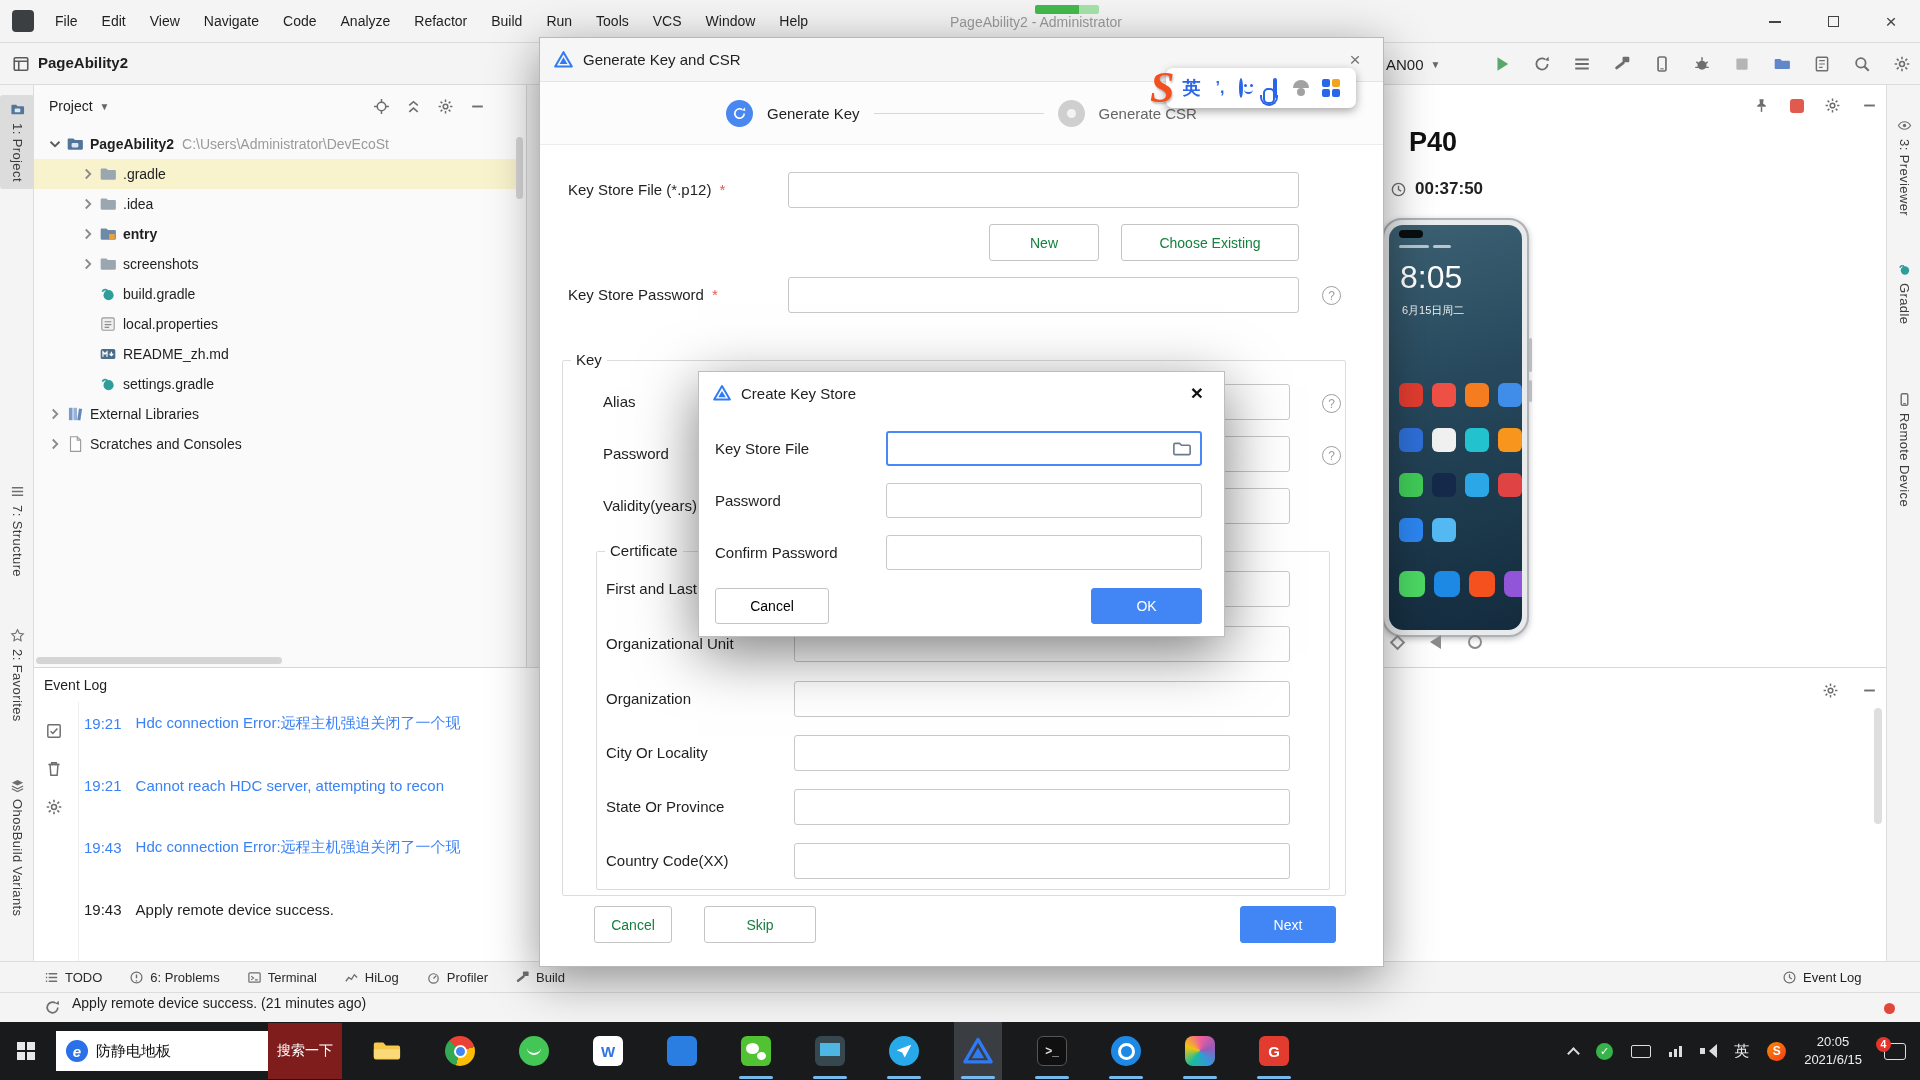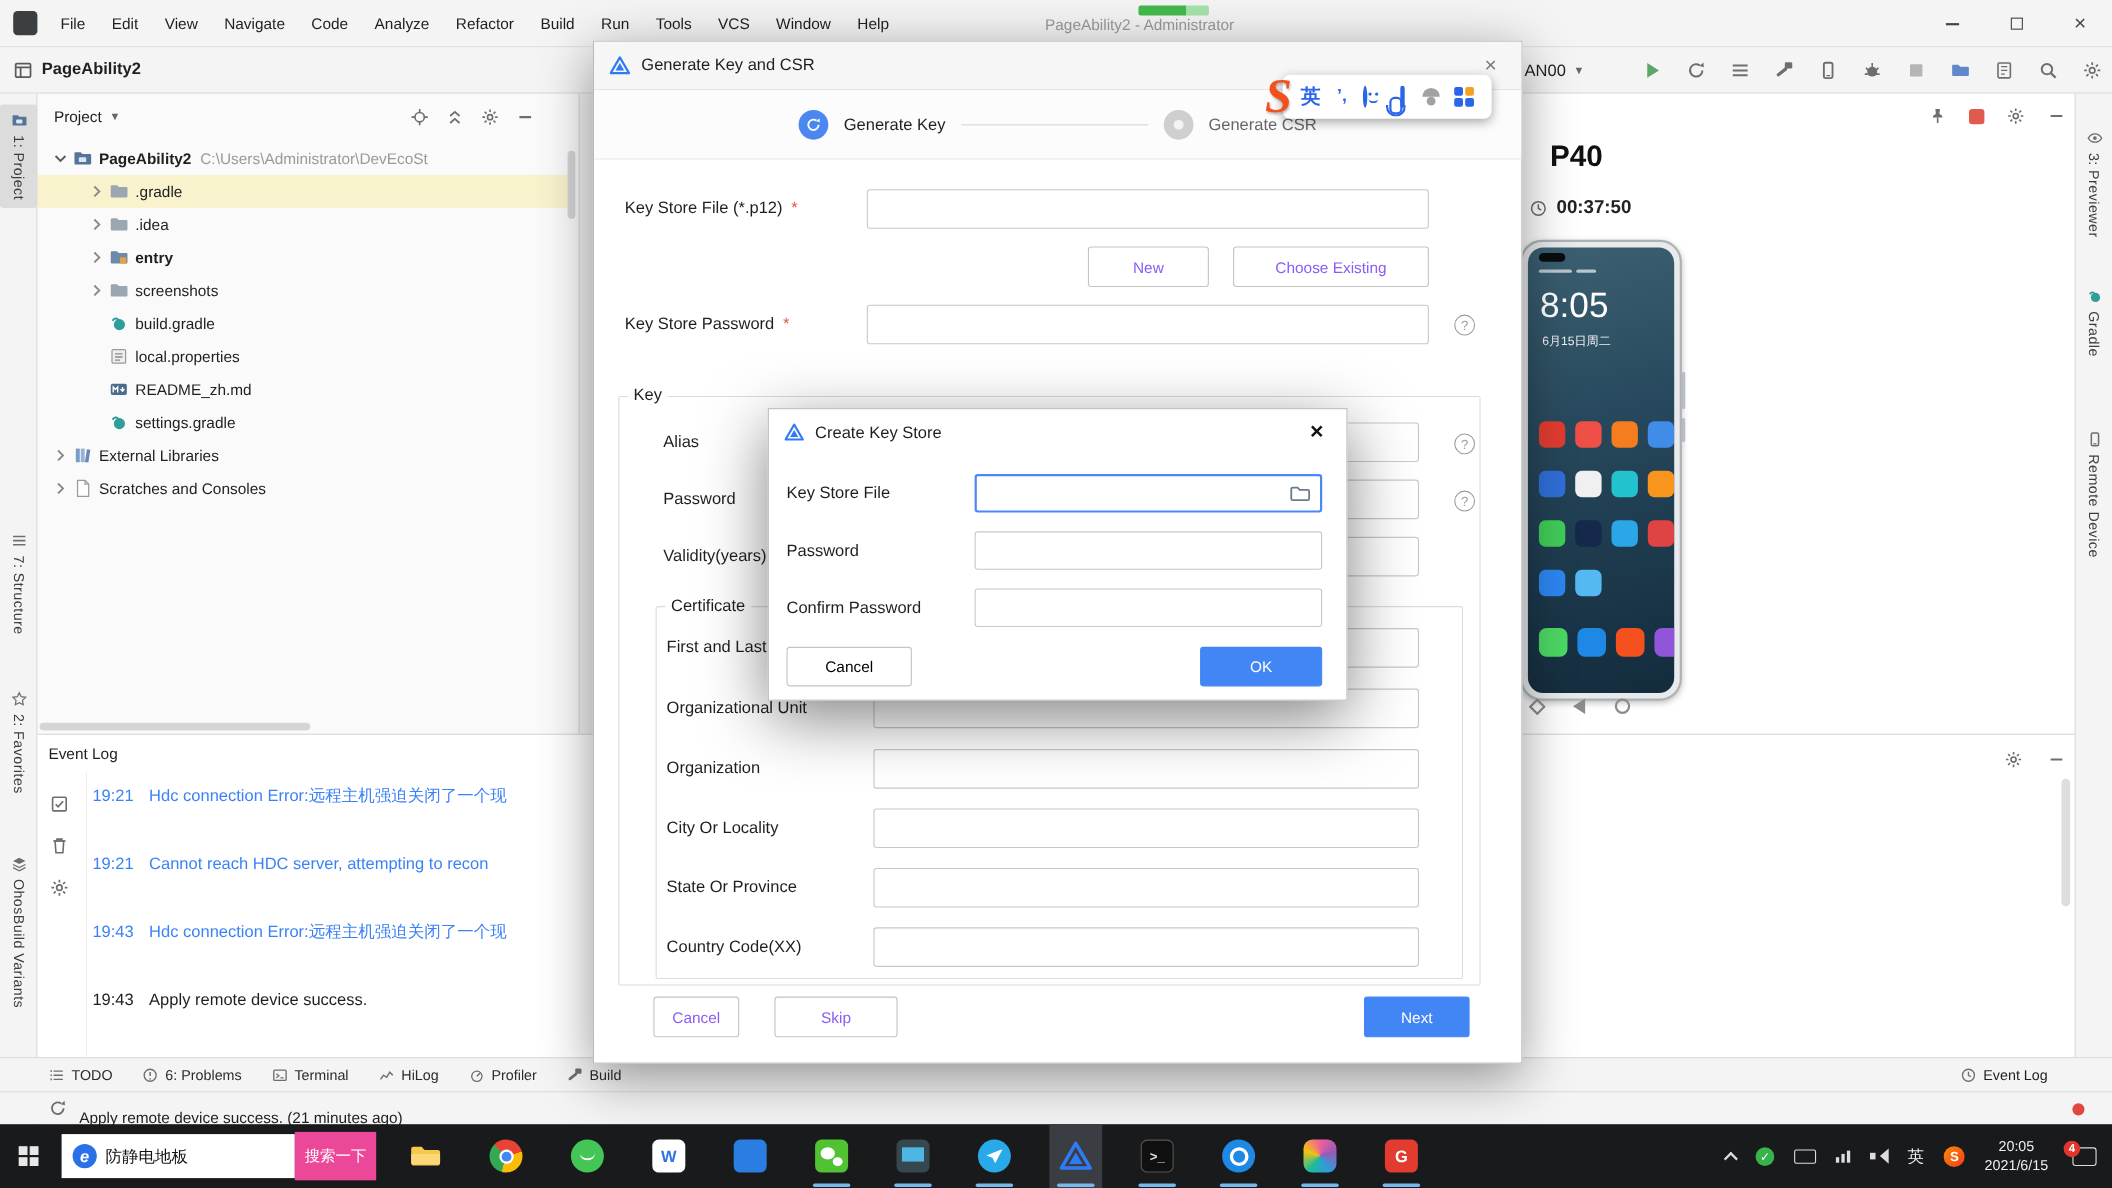--- a/index.html
+++ b/index.html
@@ -95,41 +95,41 @@
 .nav-home{width:14px;height:14px;border:2px solid #8a8a8a;border-radius:50%}
 
 .tool-tabs{position:absolute;left:0;top:961px;width:1920px;height:31px;background:#f4f4f4;border-top:1px solid #dcdcdc;z-index:6}
 #tool-tabs-left{position:absolute;left:44px;top:0;height:30px;display:flex;gap:27px;align-items:center}
 .tab{display:flex;gap:6px;align-items:center;font-size:13px;color:#2b2b2b;white-space:nowrap}
 .tab .icon{width:15px;height:15px}
 .tab-right{position:absolute;left:1782px;top:0;height:30px;display:flex;gap:6px;align-items:center;font-size:13px}
 .tab-right .icon{width:15px;height:15px}
 .status-bar{position:absolute;left:0;top:992px;width:1920px;height:30px;background:#f4f4f4;border-top:1px solid #dcdcdc;font-size:14px;z-index:6}
 .sb-refresh{position:absolute;left:44px;top:6px;width:17px;height:17px}
-.sb-msg{position:absolute;left:72px;top:15px}
+.sb-msg{position:absolute;left:72px;top:2px}
 .sb-dot{position:absolute;left:1884px;top:10px;width:11px;height:11px;border-radius:50%;background:#e0483e}
 
 .dlg{position:absolute;left:539px;top:37px;width:845px;height:930px;background:#fff;border:1px solid #b9b9b9;box-shadow:0 12px 46px rgba(0,0,0,.42);z-index:40}
 .dlg-title{position:absolute;left:0;top:0;right:0;height:44px;background:#f6f6f6;border-bottom:1px solid #e4e4e4;display:flex;align-items:center;padding:0 14px;gap:10px}
 .dlg-title .logo{width:19px;height:19px}
 .dlg-title-text{font-size:15px}
 .dlg-close{margin-left:auto;font-size:19px;color:#777;width:28px;text-align:center}
 .steps{position:absolute;left:0;top:44px;right:0;height:63px;display:flex;align-items:center;justify-content:center;gap:14px;border-bottom:1px solid #ececec;background:#fcfcfc}
 .step-circle{width:27px;height:27px;border-radius:50%;display:flex;align-items:center;justify-content:center;flex:0 0 27px}
 .step-circle.active{background:#4a87f0}
 .step-circle.active svg{width:15px;height:15px}
 .step-circle.idle{background:#cfcfcf}
 .step-circle.idle::after{content:"";width:9px;height:9px;border-radius:50%;background:#f3f3f3}
 .step-line{width:170px;height:1px;background:#d8d8d8}
 .step-label{font-size:15px}
 .step-label.dim{color:#666}
 .flabel{position:absolute;font-size:15px;line-height:36px;display:flex;gap:8px;z-index:2;white-space:nowrap}
 .req{color:#e45b4f}
 .fin{position:absolute;height:36px;border:1px solid #c8c8c8;border-radius:3px;background:#fff;font:15px "Liberation Sans","DejaVu Sans",sans-serif;padding:0 10px;outline:none;z-index:2}
-.btn{position:absolute;height:37px;border:1px solid #c4c4c4;border-radius:3px;background:#fff;font:14px "Liberation Sans","DejaVu Sans",sans-serif;color:#8b5cf6;z-index:2}
+.btn{position:absolute;height:37px;border:1px solid #c4c4c4;border-radius:3px;background:#fff;font:14px "Liberation Sans","DejaVu Sans",sans-serif;color:#15803d;z-index:2}
 .btn.primary{background:#4285f4;border-color:#4285f4;color:#fff}
 .help{position:absolute;width:19px;height:19px;border-radius:50%;border:1.4px solid #9d9d9d;color:#9d9d9d;font-size:12px;display:flex;align-items:center;justify-content:center;z-index:2}
 .fieldset{position:absolute;border:1px solid #dcdcdc;border-radius:2px;z-index:1}
 .fieldset-label{position:absolute;top:-10px;left:8px;background:#fff;padding:0 5px;font-size:15px;white-space:nowrap}
 .modal{position:absolute;left:698px;top:371px;width:527px;height:266px;background:#fff;border:1px solid #bdbdbd;box-shadow:0 16px 56px rgba(0,0,0,.5);z-index:50}
 .modal-title{display:flex;align-items:center;gap:10px;height:42px;padding:0 14px}
 .modal-title .logo{width:18px;height:18px}
 .modal-title-text{font-size:15px}
 .modal-close{margin-left:auto;font-size:21px;font-weight:600;color:#111;width:26px;text-align:center}
 .m-label{position:absolute;font-size:15px;line-height:35px;white-space:nowrap}
@@ -160,21 +160,21 @@
 .ime-toolbox i{background:#2a66e8;border-radius:2px}
 .ime-toolbox i:nth-child(2){background:#f4a21f}
 
 .taskbar{position:absolute;left:0;top:1022px;width:1920px;height:58px;background:#191a1c;display:flex;align-items:center;z-index:120}
 .win-start{width:52px;height:58px;display:flex;align-items:center;justify-content:center}
 .win-logo{display:grid;grid-template:8px 8px/8px 8px;gap:2px}
 .win-logo i{background:#e8e8e8}
 .tb-search{margin-left:4px;width:212px;height:40px;background:#fff;display:flex;align-items:center;gap:8px;padding:0 10px}
 .e-icon{width:22px;height:22px;border-radius:50%;background:#2a70e8;color:#fff;font-weight:700;font-style:italic;display:flex;align-items:center;justify-content:center;font-size:15px;flex:0 0 22px}
 .tb-search-text{font-size:15px;color:#111;white-space:nowrap}
-.tb-search-btn{width:74px;height:44px;background:#ec4899;color:#fff;border:none;font:14px "Liberation Sans","DejaVu Sans",sans-serif}
+.tb-search-btn{width:74px;height:56px;background:#7f1d1d;color:#fff;border:none;font:14px "Liberation Sans","DejaVu Sans",sans-serif}
 #tb-apps{display:flex;margin-left:20px;gap:26px;height:58px;align-items:center}
 .tb-zone{width:48px;height:58px;display:flex;align-items:center;justify-content:center;position:relative}
 .tb-zone.open::after{content:"";position:absolute;left:7px;right:7px;bottom:1px;height:3px;background:#76b9ed;border-radius:2px}
 .tb-zone.active{background:#3a3d42}
 .tb-zone svg{width:30px;height:30px}
 .ap-sq{width:30px;height:30px;border-radius:6px;display:flex;align-items:center;justify-content:center;position:relative;font-weight:700;font-size:15px}
 .ap-cir{width:30px;height:30px;border-radius:50%;position:relative;display:flex;align-items:center;justify-content:center}
 .ap-chrome{width:30px;height:30px;border-radius:50%;background:conic-gradient(from -45deg,#ea4335 0 120deg,#fbbc05 120deg 240deg,#34a853 240deg 360deg);display:flex;align-items:center;justify-content:center}
 .ap-chrome i{width:13px;height:13px;border-radius:50%;background:#4285f4;border:2.5px solid #fff}
 .bub{position:absolute;background:#fff;border-radius:50%}

